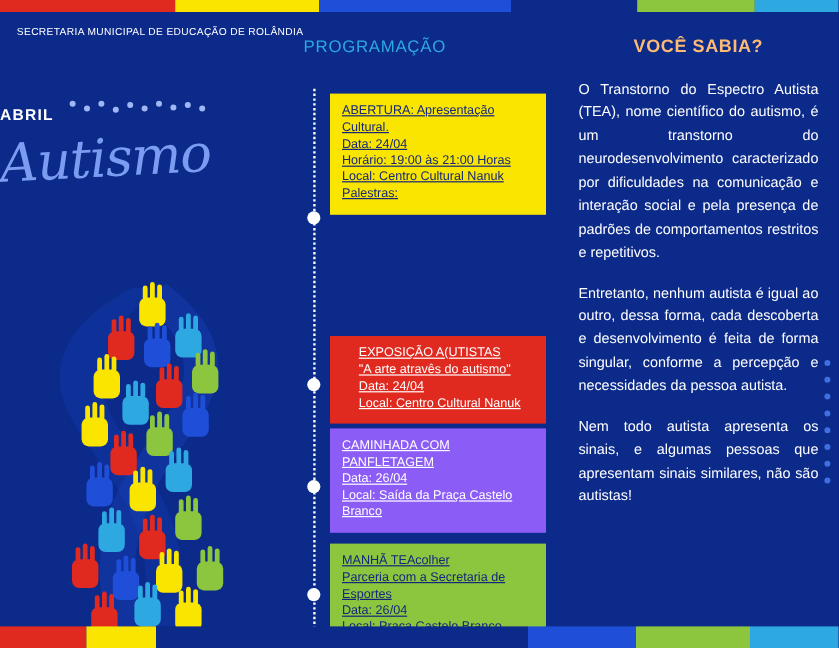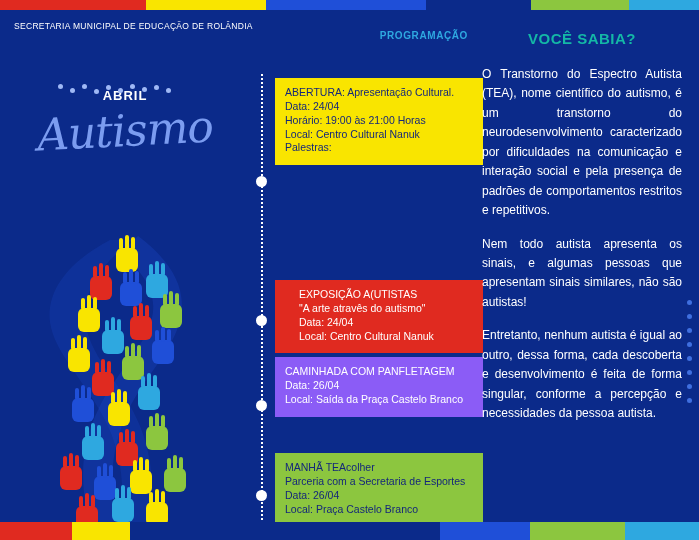--- a/index.html
+++ b/index.html
@@ -50,21 +50,20 @@
     font-size: 8.5px;
     letter-spacing: 0.3px;
   }
 
   
   .left-col {
     position: absolute;
     left: 0;
     top: 60px;
     width: 250px;
-    text-align: center;
   }
   .abril {
     color: #ffffff;
     font-size: 13px;
     font-weight: bold;
     letter-spacing: 1px;
     margin: 28px 0 0 0;
   }
   .mes {
     color: #ffffff;
@@ -109,49 +108,50 @@
 
   
   .mid-col {
     position: absolute;
     left: 253px;
     top: 30px;
     width: 215px;
   }
   .mid-title {
     color: #2ea8e0;
-    font-size: 10px;
-    font-weight: bold;
+    font-size: 14px;
+    font-weight: normal;
     letter-spacing: 0.6px;
-    text-align: right;
+    text-align: left;
     margin-bottom: 16px;
   }
   .timeline {
     position: absolute;
     left: 8px;
     top: 44px;
     width: 2px;
     height: 478px;
     border-left: 2px dotted #ffffff;
   }
   .bullet {
     position: absolute;
     left: 3px;
     width: 11px; height: 11px;
     border-radius: 50%;
     background: #ffffff;
   }
   .card {
     position: absolute;
     left: 22px;
-    width: 208px;
+    width: 180px;
     padding: 8px 10px 10px 10px;
     box-sizing: border-box;
     font-size: 10.5px;
     line-height: 1.32;
+    text-decoration: underline;
   }
   .card .ttl { font-weight: normal; }
   .card ul {
     margin: 3px 0 0 0;
     padding-left: 14px;
   }
   .card li { margin-bottom: 3px; }
 
   .card-yellow { background: #f9e500; color: #14277a; top: 48px; }
   .card-red    { background: #e02a20; color: #ffffff; top: 250px; padding-left: 24px; }
@@ -159,21 +159,21 @@
   .card-green  { background: #8cc63f; color: #14277a; top: 423px; }
 
   
   .right-col {
     position: absolute;
     left: 482px;
     top: 30px;
     width: 200px;
   }
   .right-title {
-    color: #14b8a6;
+    color: #fdba74;
     font-size: 15px;
     font-weight: bold;
     letter-spacing: 0.5px;
     text-align: center;
     margin-bottom: 18px;
   }
   .right-text {
     color: #ffffff;
     font-size: 12px;
     line-height: 1.62;
@@ -427,22 +427,22 @@
       <div>MANHÃ TEAcolher</div>
       <div>Parceria com a Secretaria de Esportes</div>
       <div>Data: 26/04</div>
       <div>Local: Praça Castelo Branco</div>
     </div>
   </div>
 
   <div class="right-col">
     <div class="right-title">VOCÊ SABIA?</div>
     <p class="right-text">O Transtorno do Espectro Autista (TEA), nome científico do autismo, é um transtorno do neurodesenvolvimento caracterizado por dificuldades na comunicação e interação social e pela presença de padrões de comportamentos restritos e repetitivos.</p>
+    <p class="right-text">Entretanto, nenhum autista é igual ao outro, dessa forma, cada descoberta e desenvolvimento é feita de forma singular, conforme a percepção e necessidades da pessoa autista.</p>
     <p class="right-text">Nem todo autista apresenta os sinais, e algumas pessoas que apresentam sinais similares, não são autistas!</p>
-    <p class="right-text">Entretanto, nenhum autista é igual ao outro, dessa forma, cada descoberta e desenvolvimento é feita de forma singular, conforme a percepção e necessidades da pessoa autista.</p>
   </div>
 
   <div class="side-dots">
     <i></i>
       <i></i>
       <i></i>
       <i></i>
       <i></i>
       <i></i>
       <i></i>

